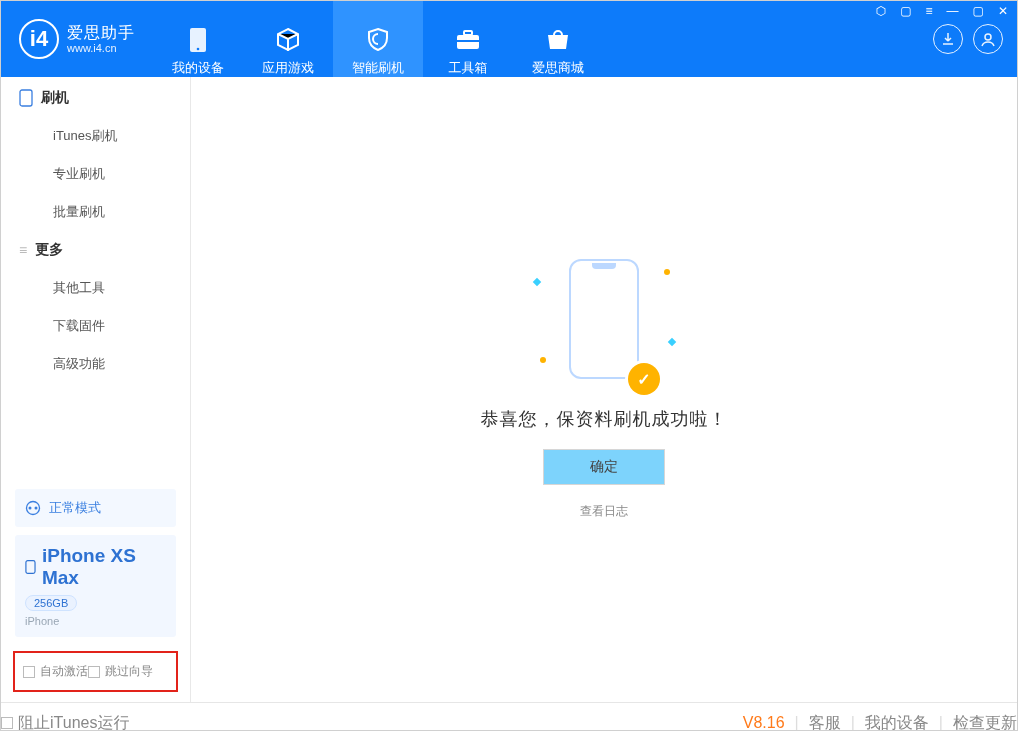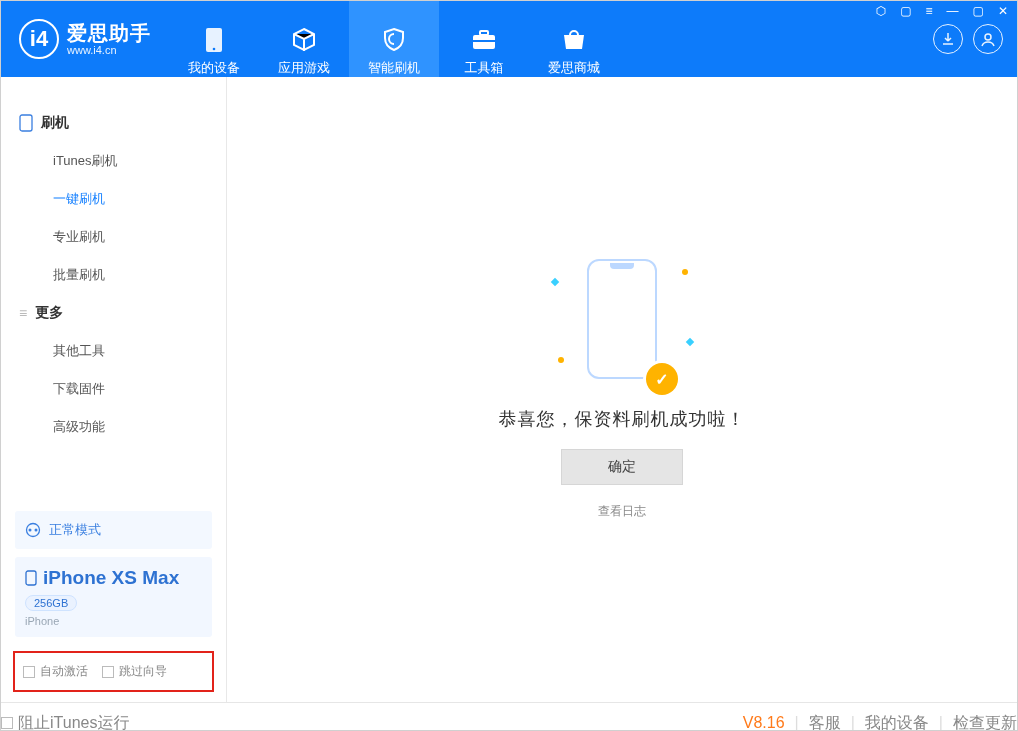--- a/index.html
+++ b/index.html
@@ -3,61 +3,61 @@
 <meta charset="utf-8">
 <style>
 * { margin: 0; padding: 0; box-sizing: border-box; font-family: "Microsoft YaHei", "PingFang SC", sans-serif; }
 body { background: #fff; width: 1018px; height: 731px; overflow: hidden; border: 1px solid #d0d0d0; }
 
 
 .header { height: 76px; background: linear-gradient(180deg, #0d7bfa 0%, #0d7bfa 20px, #0d7bfa 100%); display: flex; align-items: stretch; color: #fff; }
 .brand { display: flex; align-items: center; padding: 6px 18px; gap: 8px; }
 .brand-logo { width: 40px; height: 40px; border-radius: 50%; border: 2.5px solid #fff; display: flex; align-items: center; justify-content: center; font-size: 22px; font-weight: bold; color:#fff; }
 .brand-text { display: flex; flex-direction: column; line-height: 1.1; }
-.brand-title { font-size: 20px; font-weight: bold; letter-spacing: 1px; }
+.brand-title { font-size: 16px; font-weight: normal; letter-spacing: 1px; }
 .brand-url { font-size: 11px; opacity: .9; }
 .tabs { display: flex; }
 .tab { width: 90px; display: flex; flex-direction: column; align-items: center; justify-content: flex-end; gap: 6px; font-size: 13px; cursor: pointer; position: relative; }
 .tab.active { background: #2f93ff; }
 .tab-icon { width: 26px; height: 26px; display:flex; align-items:center; justify-content:center; }
 .header-right { margin-left: auto; display: flex; align-items: center; padding-right: 14px; gap: 10px; }
 .win-controls { position: absolute; top: 4px; right: 10px; display: flex; gap: 14px; color: #fff; font-size: 12px; }
 .win-controls span { cursor: pointer; }
 .circle-btn { width: 30px; height: 30px; border: 1.5px solid #fff; border-radius: 50%; display:flex; align-items:center; justify-content:center; opacity:.9; cursor:pointer; }
 
 
 .body { display: flex; height: calc(731px - 76px - 30px); }
 
 
-.sidebar { width: 226px; border-right: 1px solid #e8e8e8; display: flex; flex-direction: column; padding-top: 27px; }
+.sidebar { width: 190px; border-right: 1px solid #e8e8e8; display: flex; flex-direction: column; padding-top: 2px; }
 .sb-section-title { display:flex; align-items:center; gap:8px; padding: 10px 18px; color:#333; font-size: 14px; font-weight:bold; }
 .sb-item { padding: 10px 18px 10px 52px; font-size: 13px; color:#555; cursor:pointer; }
 .sb-item.active { color:#1680ff; }
 .sb-divider-icon { color:#bbb; }
 .sb-spacer { flex: 1; }
 .mode-box { margin: 8px 14px; background:#f3f8ff; border-radius:3px; padding:10px 10px; font-size:13px; color:#3a7fe0; display:flex; align-items:center; gap:8px; }
 .device-box { margin: 0 14px 6px; background:#f2f7ff; border-radius:3px; padding:10px 10px; }
 .device-name { font-size: 19px; font-weight:bold; color:#2e72d2; display:flex; align-items:center; gap:6px; }
 .device-cap { display:inline-block; margin-top:6px; background:#eaf2ff; border:1px solid #cfe3ff; color:#2e72d2; font-size:11px; padding:1px 8px; border-radius:9px; }
 .device-sub { color:#9aa7b5; font-size:11px; margin-top:4px; }
-.redbox { border: 2px solid #e2231a; margin: 8px 12px 10px; padding: 10px 8px; display:flex; gap:14px; font-size:12px; color:#888; }
+.redbox { border: 2px solid #e2231a; margin: 8px 12px 10px; padding: 10px 8px; display:flex; font-size:12px; color:#888; }
 .cb { width:12px; height:12px; border:1px solid #bbb; display:inline-block; vertical-align:middle; margin-right:5px; }
 
 
 .main { flex: 1; display:flex; flex-direction:column; align-items:center; justify-content:center; gap:18px; position:relative; }
 .phone-illus { width:100px; height:130px; position:relative; }
 .phone-shape { width:70px; height:120px; border: 2.5px solid #bcd8ff; border-radius:12px; position:absolute; left:15px; top:0; background:#fff; }
 .phone-notch { position:absolute; top:2px; left:50%; transform:translateX(-50%); width:24px; height:6px; border-radius:0 0 4px 4px; background:#bcd8ff; }
 .phone-btn { position:absolute; bottom:-6px; right:-6px; width:32px; height:32px; border-radius:50%; background:#ffb300; display:flex; align-items:center; justify-content:center; color:#fff; font-weight:bold; box-shadow:0 0 0 3px #fff; }
 .spark { position:absolute; width:10px; height:10px; }
 .spark.s1 { left:-20px; top:20px; } .spark.s2 { right:-20px; top:10px; } .spark.s3 { left:-14px; bottom:22px; } .spark.s4 { right:-25px; bottom:40px; }
 .diamond { width:6px; height:6px; background:#39d0ff; transform:rotate(45deg); }
 .dotc { width:6px; height:6px; border-radius:50%; background:#ffb300; }
 .success-msg { font-size:18px; color:#333; letter-spacing:1px; }
-.ok-btn { border:1px solid #d6d6d6; background:#e5e5e5; padding:8px 46px; font-size:14px; color:#444; cursor:pointer; }
+.ok-btn { border:1px solid #d6d6d6; background:#7dd3fc; padding:8px 46px; font-size:14px; color:#444; cursor:pointer; }
 .log-link { font-size:12px; color:#888; cursor:pointer; }
 
 
 .status { height:41px; border-top:1px solid #e6e6e6; display:flex; align-items:center; font-size:16px; color:#888; padding:0 0; }
 .status-right { margin-left:auto; display:flex; align-items:center; gap:10px; }
 .status-right .sep { color:#ddd; }
 .ver { color:#ff7a1a; }
 .status-link { color:#888; cursor:pointer; }
 </style>
 </head>
@@ -146,21 +146,20 @@
 <div class="body">
 
   <div class="sidebar">
     <div class="sb-section-title">
       <svg width="14" height="18" viewBox="0 0 14 18">
           <rect x="1" y="1" width="12" height="16" rx="2" fill="none" stroke="#3a7fe0" stroke-width="1.3"></rect>
         </svg>
       <span>刷机</span>
     </div>
     <div class="sb-item">iTunes刷机</div>
-    <div class="sb-item active">一键刷机</div>
     <div class="sb-item">专业刷机</div>
     <div class="sb-item">批量刷机</div>
 
     <div class="sb-section-title">
       <span class="sb-divider-icon">≡</span>
       <span>更多</span>
     </div>
     <div class="sb-item">其他工具</div>
     <div class="sb-item">下载固件</div>
     <div class="sb-item">高级功能</div>

